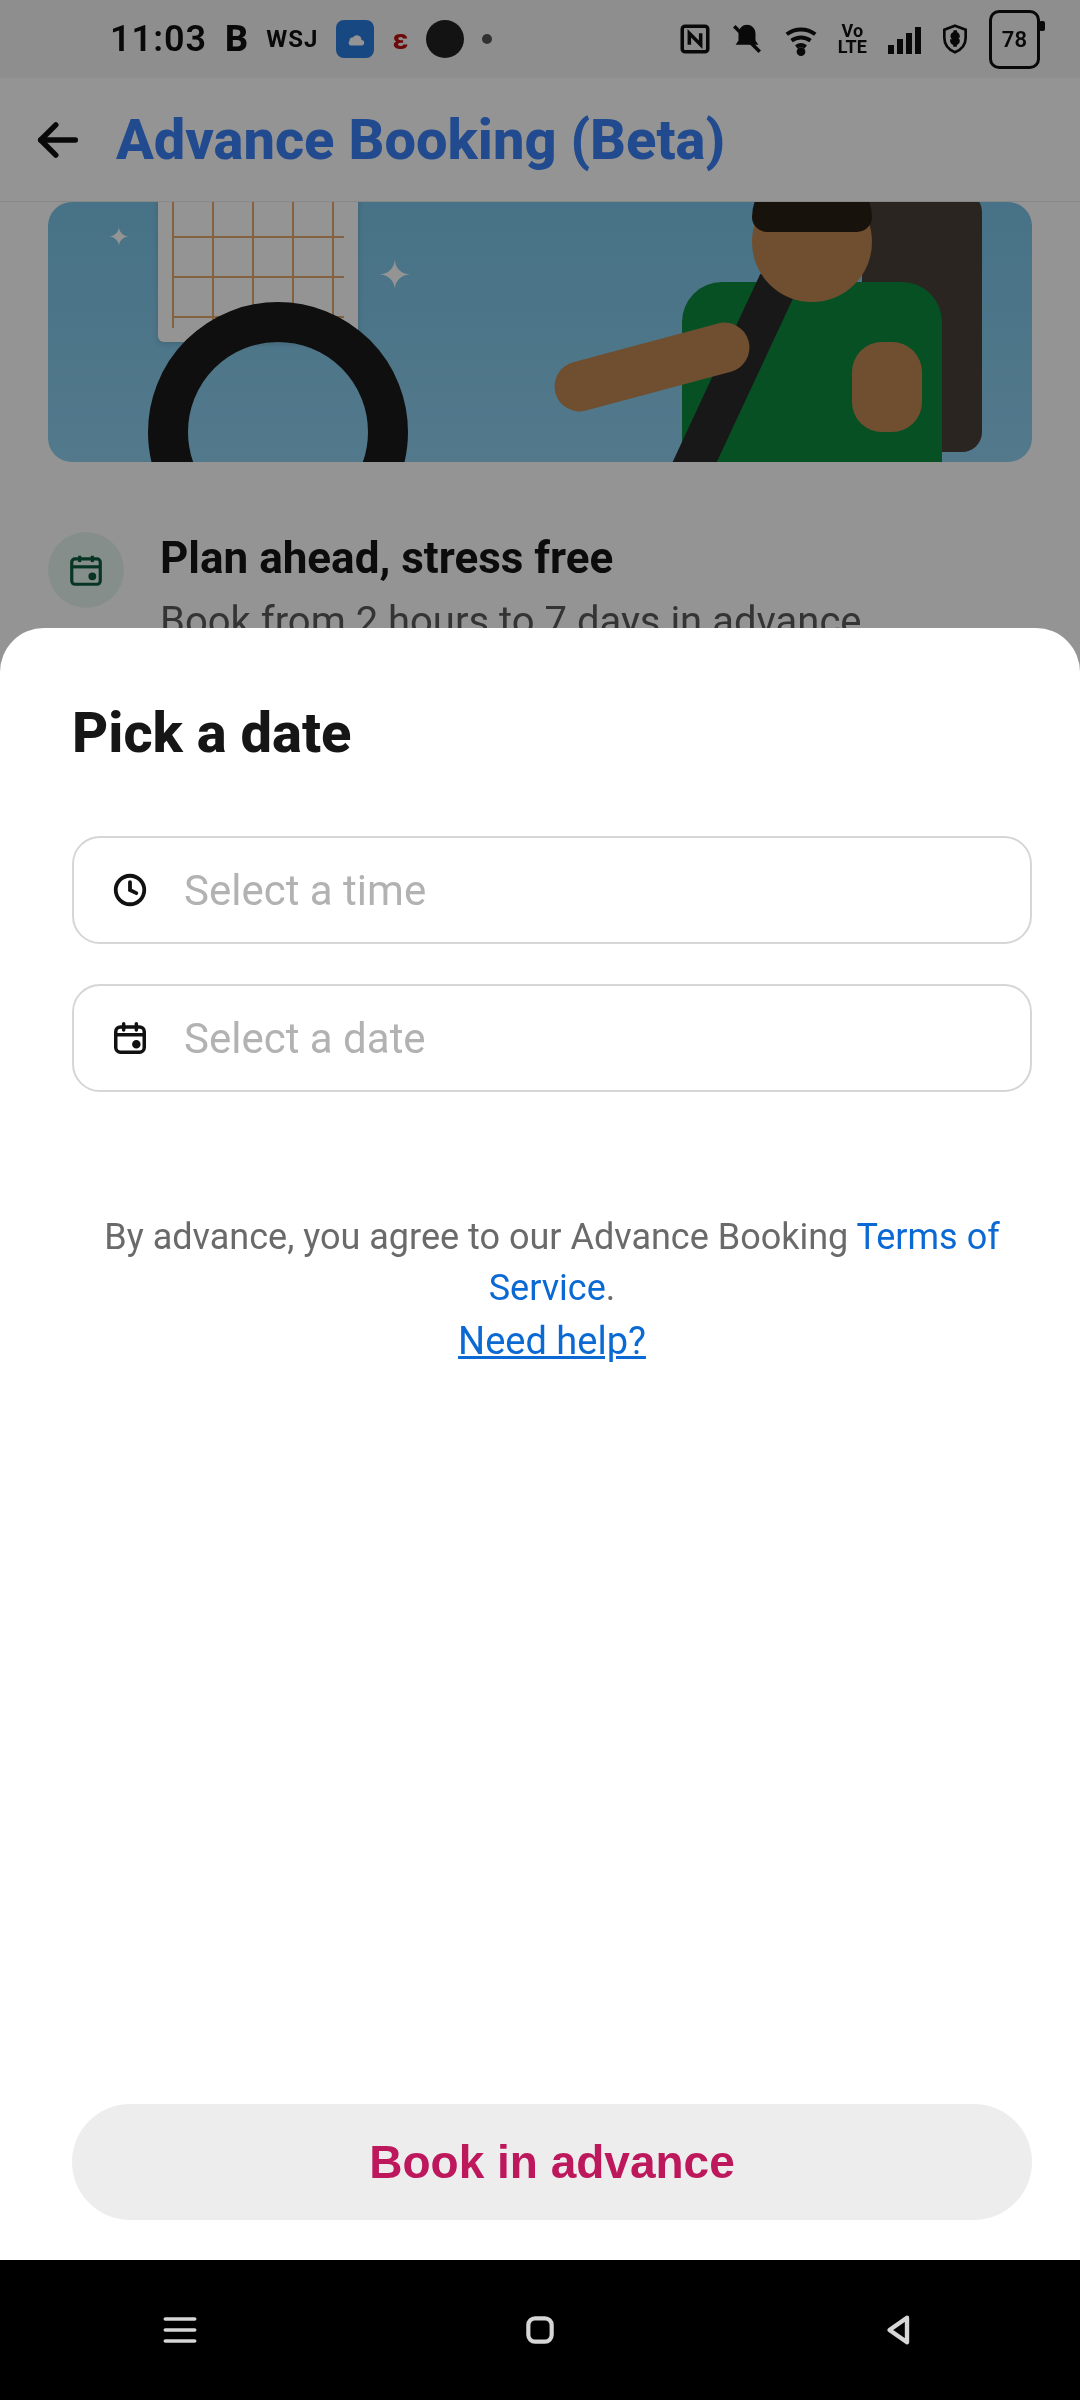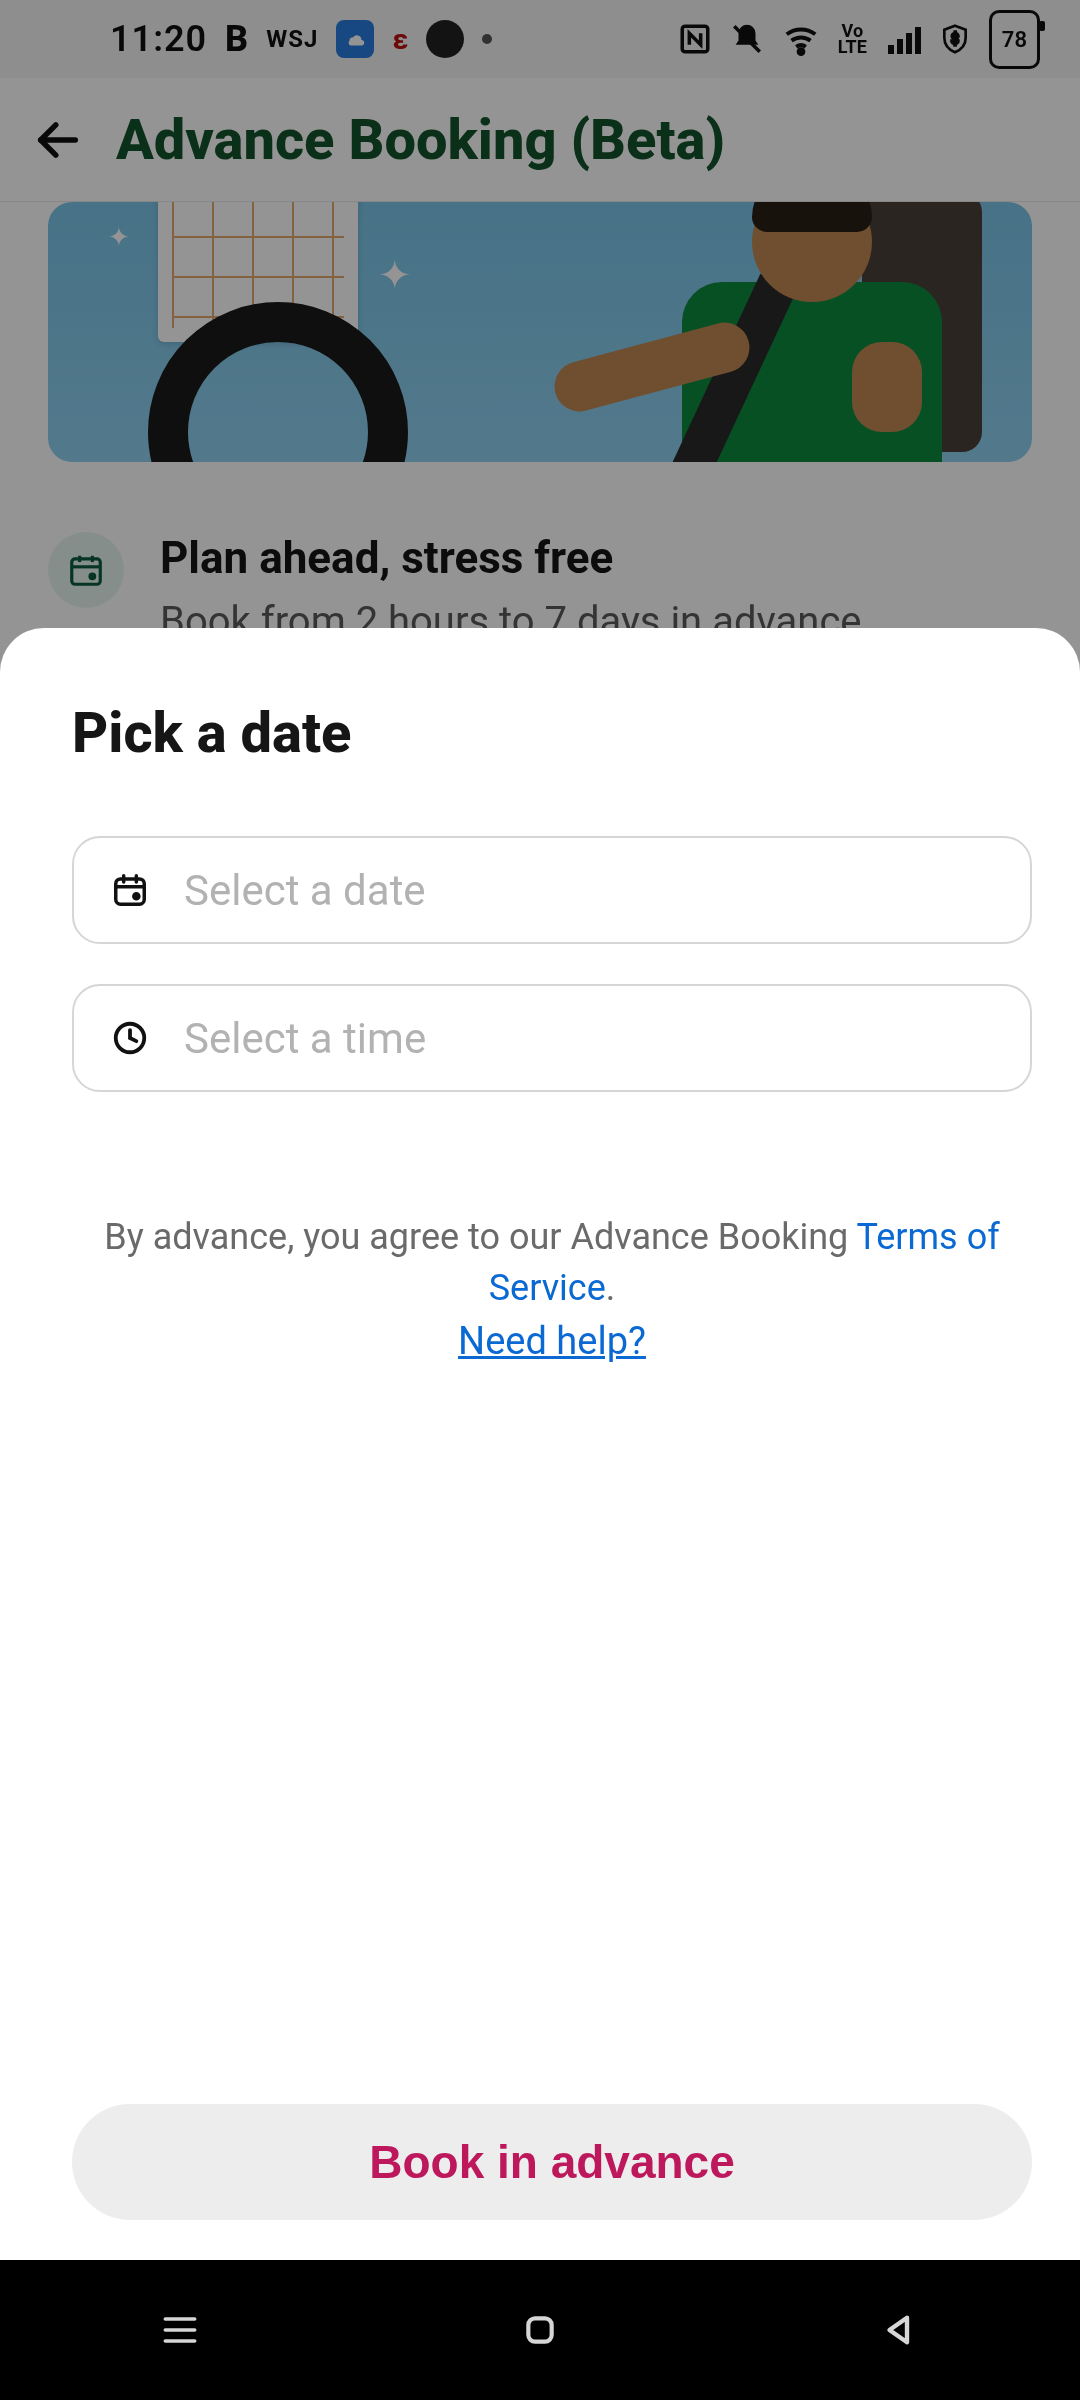--- a/index.html
+++ b/index.html
@@ -33,21 +33,21 @@
   .app-header {
     height: 124px;
     background: #ffffff;
     display: flex;
     align-items: center;
     padding: 0 30px;
     gap: 30px;
     border-bottom: 1px solid #e8e8e8;
   }
   .back-arrow { width: 56px; height: 56px; display:flex; align-items:center; justify-content:center; }
-  .page-title { font-size: 56px; font-weight: 800; color: #14532d; }
+  .page-title { font-size: 56px; font-weight: 800; color: #3b82f6; }
 
   
   .content-area {
     background: #ffffff;
     height: calc(2400px - 78px - 124px - 140px);
     overflow: hidden;
     position: relative;
   }
 
   
@@ -213,21 +213,21 @@
     justify-content: space-around;
     z-index: 20;
   }
   .nav-btn { width: 60px; height: 60px; display:flex; align-items:center; justify-content:center; color:#d6d6d6; }
 </style>
 </head>
 <body>
 
 <div class="status-bar">
   <div class="status-left">
-    <span class="status-time">11:20</span>
+    <span class="status-time">11:03</span>
     <span class="status-b status-icon">B</span>
     <span class="status-wsj status-icon">WSJ</span>
     <span class="status-square status-icon">
       <svg width="22" height="22" viewBox="0 0 24 24">
           <path fill="#fff" d="M6 14a4 4 0 0 1 4-4 5 5 0 0 1 9 3 3 3 0 0 1 0 6H7a3 3 0 0 1-1-5z"></path>
         </svg>
     </span>
     <span class="status-icon" style="color:#b11;font-weight:800;font-size:28px;">ε</span>
     <span class="status-icon" style="width:38px;height:38px;border-radius:50%;background:#222;"></span>
     <span class="status-dot"></span>
@@ -318,39 +318,39 @@
 
 </div>
 
 <div class="scrim" style="top:0;bottom:140px;"></div>
 
 <div class="sheet">
   <div class="sheet-title">Pick a date</div>
 
   <div class="select-field">
     <span class="fld-icon">
+      <svg width="38" height="38" viewBox="0 0 24 24" fill="none" stroke="#111" stroke-width="2.4" stroke-linecap="round">
+          <circle cx="12" cy="12" r="9"></circle>
+          <polyline points="12 7 12 12 16 14"></polyline>
+        </svg>
+    </span>
+    <span class="select-placeholder">Select a time</span>
+  </div>
+
+  <div class="select-field">
+    <span class="fld-icon">
       <svg width="38" height="38" viewBox="0 0 24 24" fill="none" stroke="#111" stroke-width="2.2" stroke-linecap="round">
           <rect x="3" y="5" width="18" height="16" rx="3"></rect>
           <line x1="3" y1="10" x2="21" y2="10"></line>
           <line x1="8" y1="3" x2="8" y2="7"></line>
           <line x1="16" y1="3" x2="16" y2="7"></line>
           <circle cx="16" cy="16" r="1.6" fill="#111"></circle>
         </svg>
     </span>
     <span class="select-placeholder">Select a date</span>
-  </div>
-
-  <div class="select-field">
-    <span class="fld-icon">
-      <svg width="38" height="38" viewBox="0 0 24 24" fill="none" stroke="#111" stroke-width="2.4" stroke-linecap="round">
-          <circle cx="12" cy="12" r="9"></circle>
-          <polyline points="12 7 12 12 16 14"></polyline>
-        </svg>
-    </span>
-    <span class="select-placeholder">Select a time</span>
   </div>
 
   <div class="disclaimer">
     <br>
     <span>By advance, you agree to our Advance Booking </span><a href="#" class="link">Terms of Service</a><span>.</span>
   </div>
   <a href="#" class="help-link">Need help?</a>
 
   <button class="primary-btn" disabled="">Book in advance</button>
 </div>

